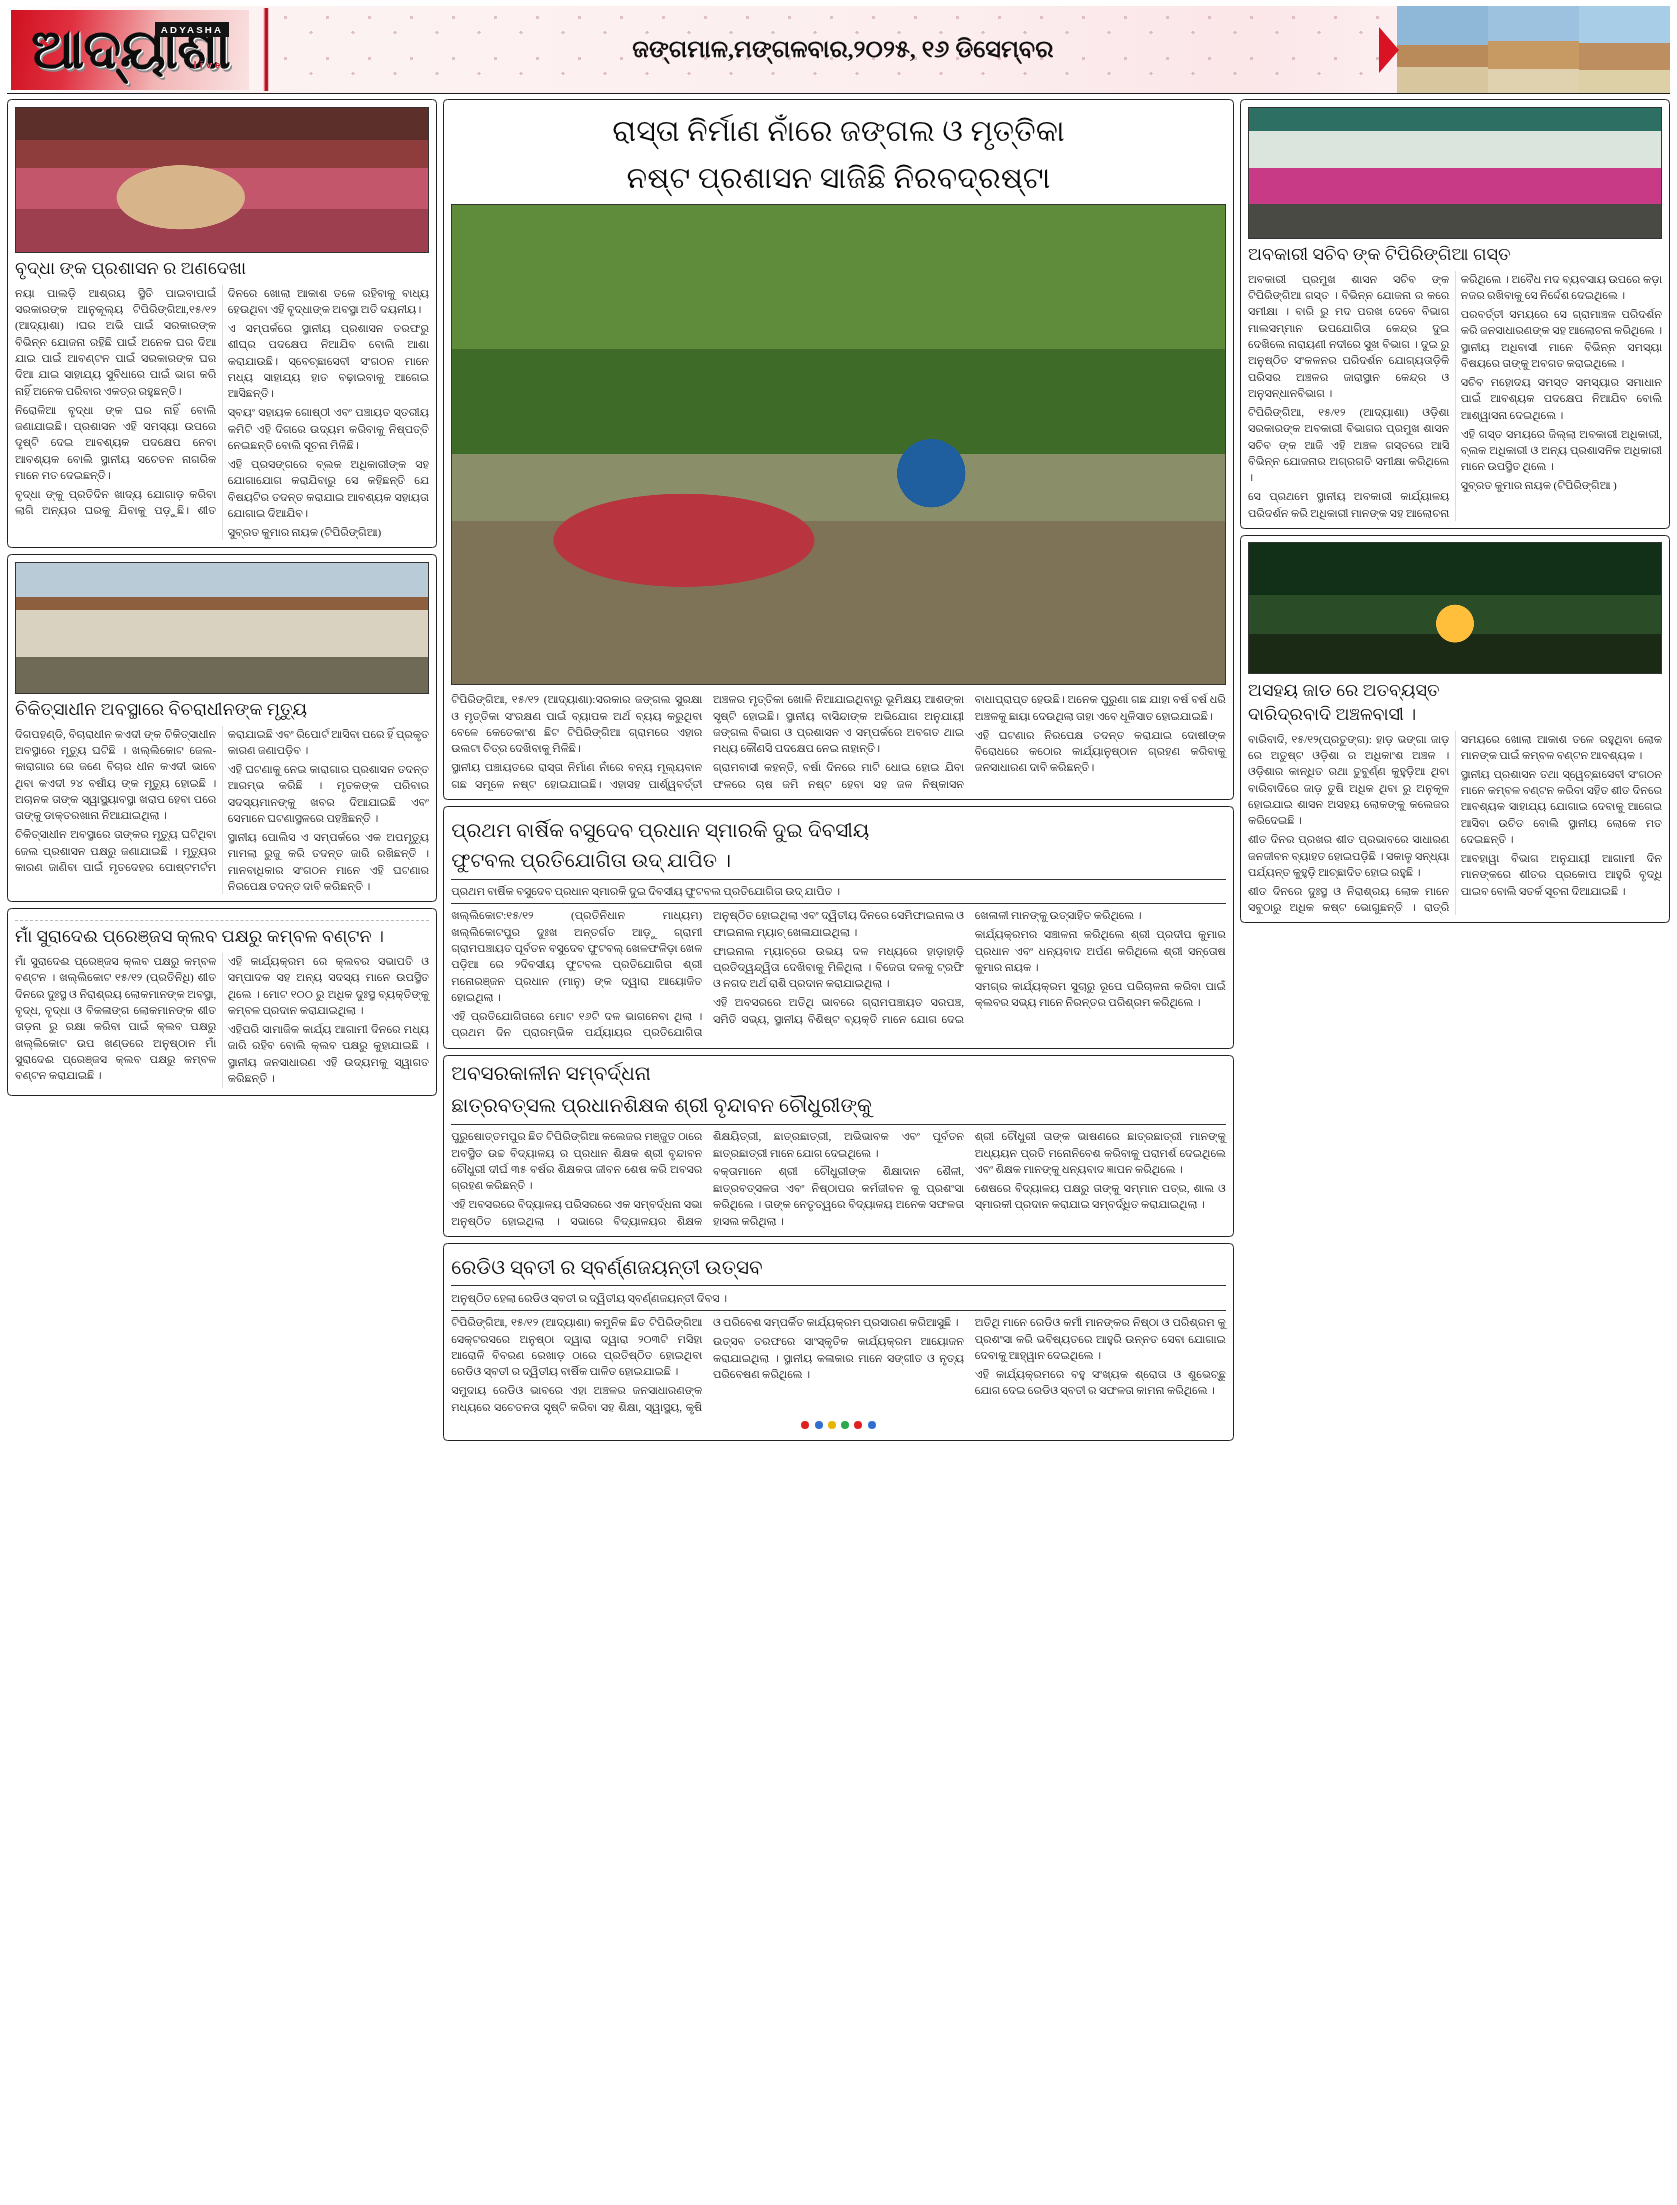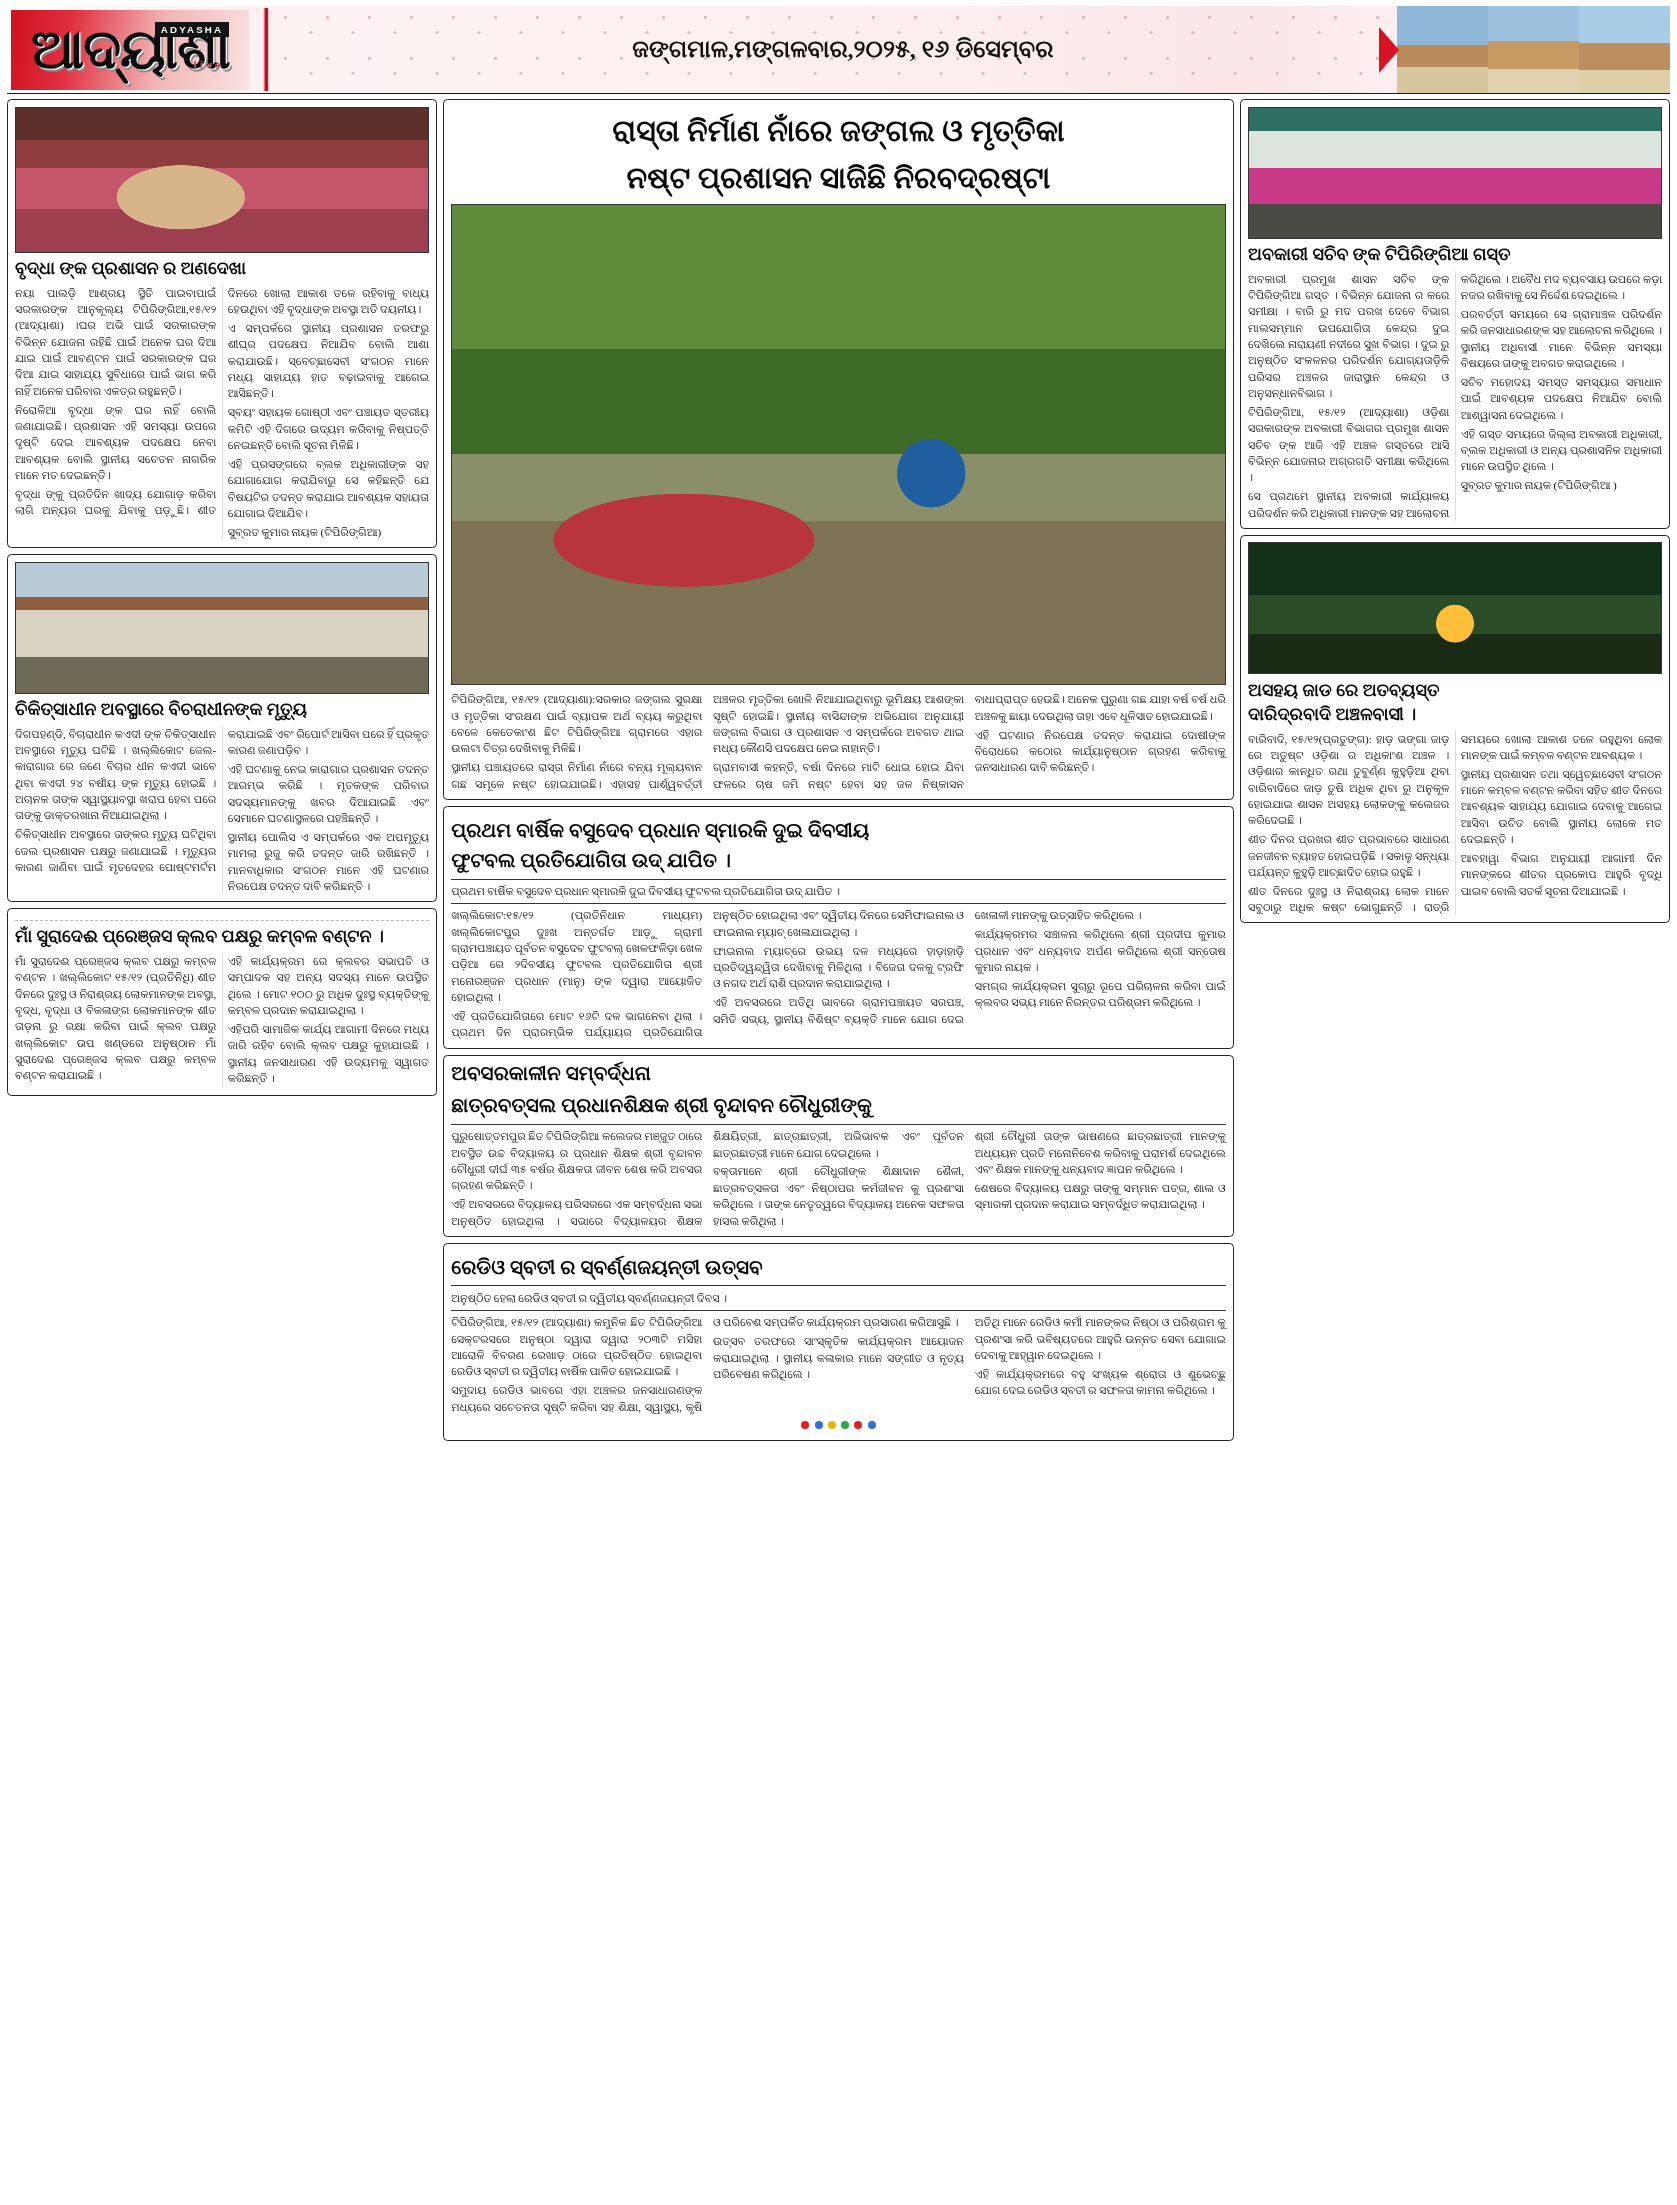--- a/index.html
+++ b/index.html
@@ -167,21 +167,21 @@
   .ph-building { height: 132px;
     background:
       linear-gradient(180deg,#b9cbd6 0 26%, #8d5f3f 26% 36%, #d9d2c1 36% 72%, #6e6a55 72% 100%); }
   .ph-night { height: 132px;
     background:
       radial-gradient(circle 31px at 50% 62%, #ffbf3a 0 60%, transparent 62%),
       linear-gradient(180deg,#123018 0 40%, #2a4d28 40% 70%, #1a2a14 70% 100%); }
 
   .headline {
     font-family: "Liberation Serif", serif;
-    font-weight: bold;
+    font-weight: normal;
     color: #0a0a0a;
     line-height: 1.32;
   }
   .h-lead { font-size: 30px; text-align: center; padding: 4.4px 7px 7px; }
   .h-col  { font-size: 17.6px; margin: 4.4px 0 4.4px; }
   .h-mid  { font-size: 20px; margin: 3.5px 0 5.3px; }
 
   .rule-dash {
     border-top: 1.8px dashed #b9b9b9;
     margin: 4.4px 0 2.6px;

